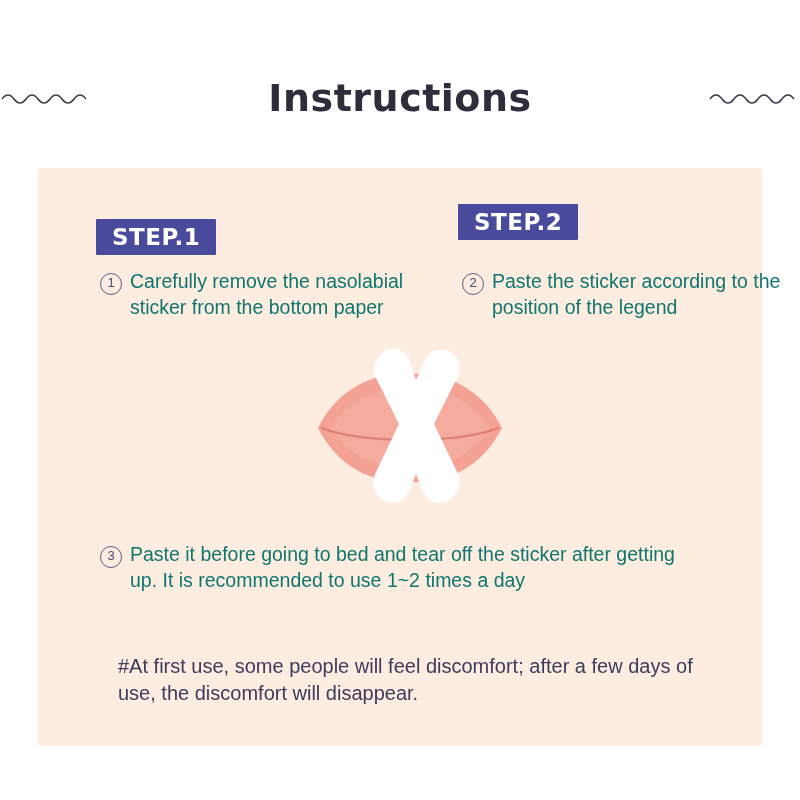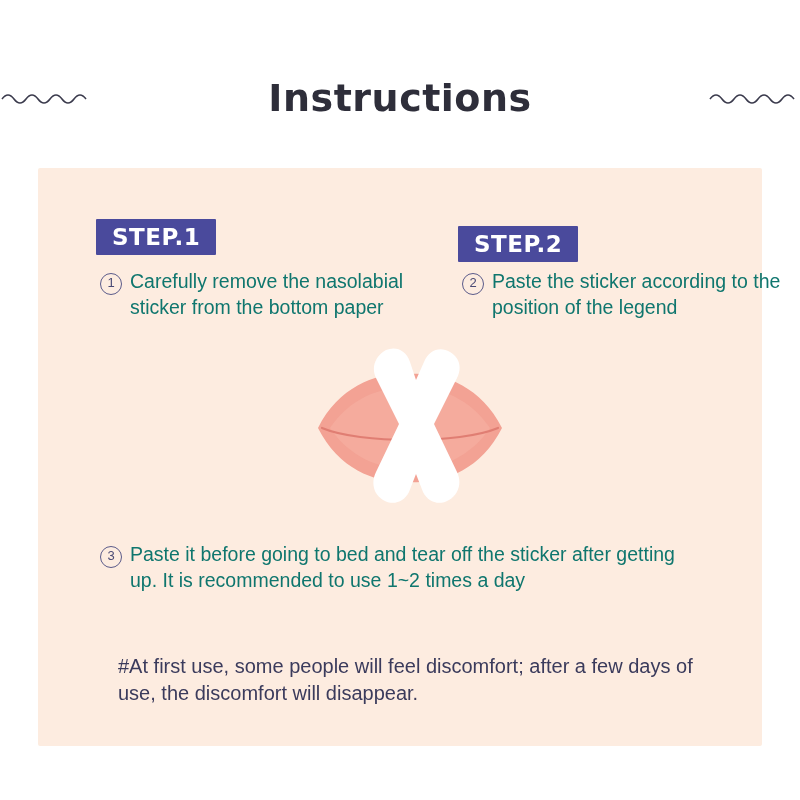--- a/index.html
+++ b/index.html
@@ -64,21 +64,21 @@
     color: #ffffff;
     font-size: 23px;
     font-weight: bold;
     border-radius: 1px;
     padding: 0 16px;
     height: 36px;
     letter-spacing: 0.5px;
     font-family: "DejaVu Sans", sans-serif;
   }
   .badge.s1 { left: 58px; top: 51px; }
-  .badge.s2 { left: 420px; top: 58px; }
+  .badge.s2 { left: 420px; top: 36px; }
   .badge.s3 { left: 58px; top: 324px; }
 
   
   .step-block {
     position: absolute;
     display: flex;
     align-items: flex-start;
     gap: 8px;
     color: #3a3a55;
   }

